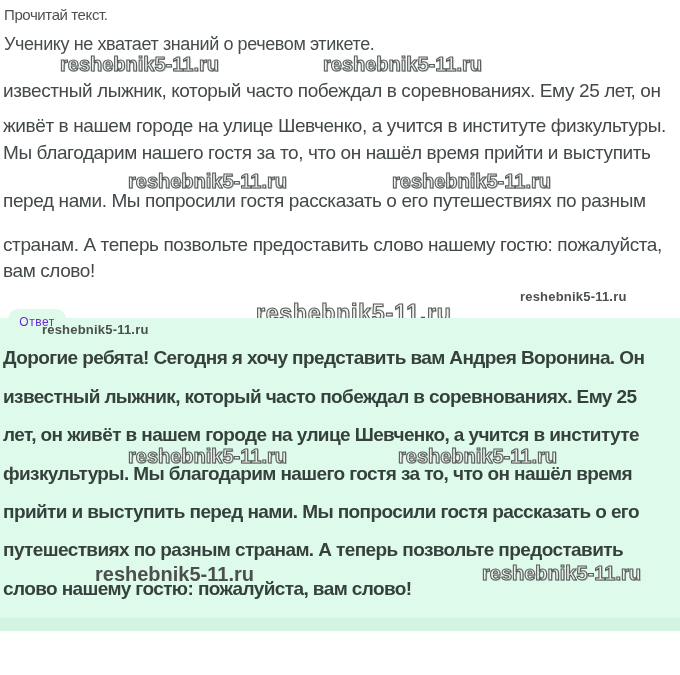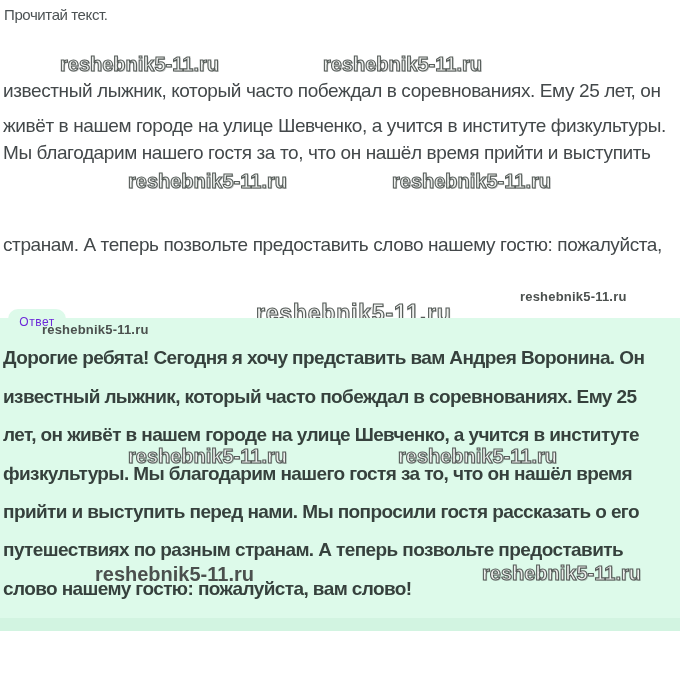--- a/index.html
+++ b/index.html
@@ -75,32 +75,35 @@
   .wm.s20{ font-size:20px; }
   .wm.s13{ font-size:13px; letter-spacing:0.2px; }
   .wm.s23{ font-size:23px; letter-spacing:0.8px; }
 </style>
 </head>
 <body>
 
 <div class="page">
 
   <div class="line prompt-line">Прочитай текст.</div>
+  <div class="line subtitle-line">Ученику не хватает знаний о речевом этикете.</div>
 
   <span class="wm outline s20" style="left:60px;top:53px">reshebnik5-11.ru</span>
   <span class="wm outline s20" style="left:323px;top:53px">reshebnik5-11.ru</span>
 
   <div class="line task-line" style="top:80px">известный лыжник, который часто побеждал в соревнованиях. Ему 25 лет, он</div>
   <div class="line task-line" style="top:115px">живёт в нашем городе на улице Шевченко, а учится в институте физкультуры.</div>
   <div class="line task-line" style="top:142px">Мы благодарим нашего гостя за то, что он нашёл время прийти и выступить</div>
 
   <span class="wm outline s20" style="left:128px;top:170px">reshebnik5-11.ru</span>
   <span class="wm outline s20" style="left:392px;top:170px">reshebnik5-11.ru</span>
 
+  <div class="line task-line" style="top:190px">перед нами. Мы попросили гостя рассказать о его путешествиях по разным</div>
   <div class="line task-line" style="top:234px">странам. А теперь позвольте предоставить слово нашему гостю: пожалуйста,</div>
+  <div class="line task-line" style="top:260px">вам слово!</div>
 
   <span class="wm solid s13" style="left:520px;top:289px">reshebnik5-11.ru</span>
   <span class="wm outline s23" style="left:256px;top:300px">reshebnik5-11.ru</span>
 
   <div class="answer-panel"></div>
   <div class="answer-badge">Ответ</div>
 
   <span class="wm solid s13" style="left:42px;top:322px">reshebnik5-11.ru</span>
 
   <div class="line answer-line" style="top:347px">Дорогие ребята! Сегодня я хочу представить вам Андрея Воронина. Он</div>

